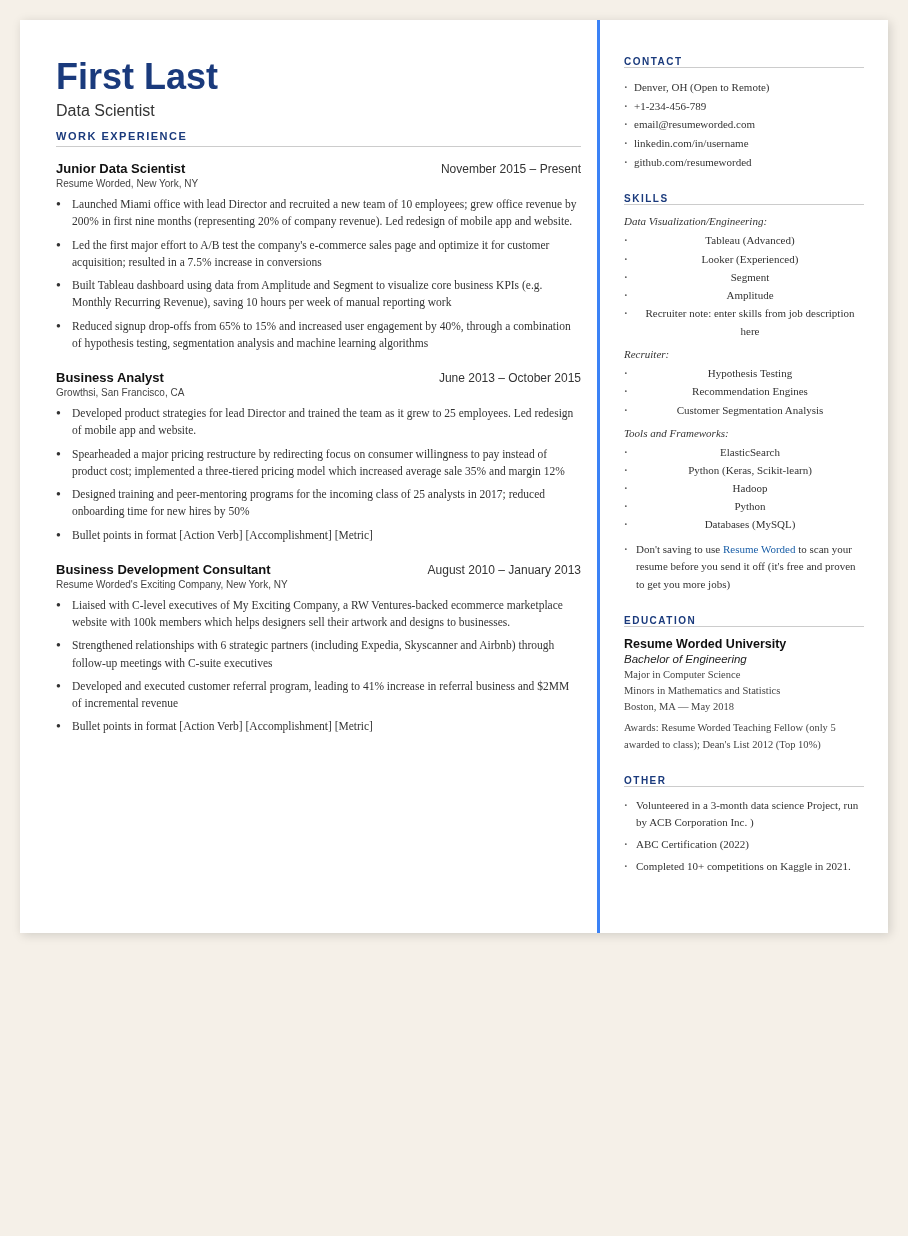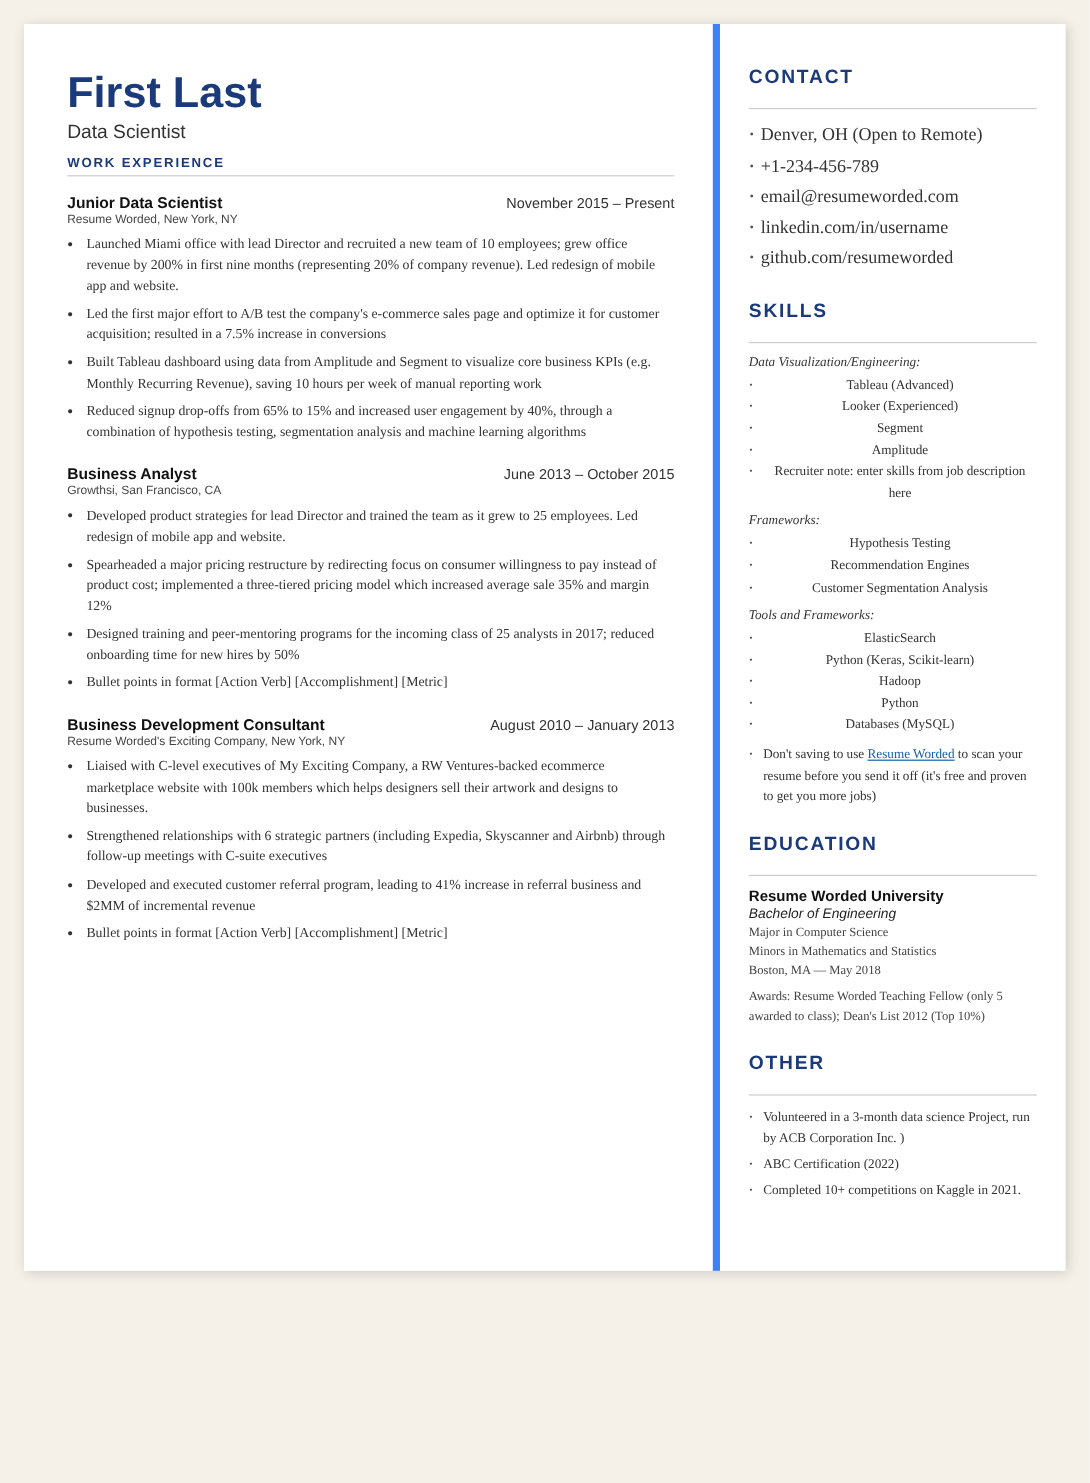--- a/index.html
+++ b/index.html
@@ -14,22 +14,22 @@
     }
     .resume-wrapper {
       width: 868px;
       background: #fff;
       display: flex;
       box-shadow: 2px 2px 10px rgba(0,0,0,0.15);
     }
     
     .left-col {
       flex: 0 0 580px;
-      padding: 36px 32px 36px 36px;
-      border-right: 6px solid #3b82f6;
+      padding: 36px 16px 36px 36px;
+      border-right: 3px solid #3b82f6;
     }
     .name {
       font-family: Arial, Helvetica, sans-serif;
       font-size: 36px;
       font-weight: 900;
       color: #1a3a7c;
       margin-bottom: 4px;
     }
     .title {
       font-family: Arial, Helvetica, sans-serif;
@@ -107,35 +107,35 @@
     
     .right-col {
       flex: 1;
       padding: 36px 24px 36px 24px;
     }
     .right-section {
       margin-bottom: 22px;
     }
     .right-section-header {
       font-family: Arial, Helvetica, sans-serif;
-      font-size: 16px;
+      font-size: 10px;
       font-weight: 700;
       color: #1a3a7c;
       letter-spacing: 1.5px;
       text-transform: uppercase;
       border-bottom: 1px solid #ccc;
-      padding-bottom: 16px;
+      padding-bottom: 0;
       margin-bottom: 10px;
     }
     .contact-list {
       list-style: none;
       padding: 0;
     }
     .contact-list li {
-      font-size: 15px;
+      font-size: 11px;
       color: #333;
       line-height: 1.7;
       padding-left: 10px;
       position: relative;
     }
     .contact-list li::before {
       content: '·';
       position: absolute;
       left: 0;
       font-weight: 700;
@@ -178,21 +178,20 @@
     }
     .resume-worded-link::before {
       content: '·';
       position: absolute;
       left: 0;
       font-weight: 700;
       color: #555;
     }
     .link-text {
       color: #1a5fa8;
-      text-decoration: underline;
     }
     .edu-school {
       font-family: Arial, Helvetica, sans-serif;
       font-size: 12.5px;
       font-weight: 700;
       color: #111;
       margin-bottom: 2px;
     }
     .edu-degree {
       font-family: Arial, Helvetica, sans-serif;
@@ -298,21 +297,21 @@
 
       <div class="skills-category-title">Data Visualization/Engineering:</div>
       <ul class="skills-list">
         <li>Tableau (Advanced)</li>
         <li>Looker (Experienced)</li>
         <li>Segment</li>
         <li>Amplitude</li>
         <li>Recruiter note: enter skills from job description here</li>
       </ul>
 
-      <div class="skills-category-title">Frameworks:</div>
+      <div class="skills-category-title">Recruiter:</div>
       <ul class="skills-list">
         <li>Hypothesis Testing</li>
         <li>Recommendation Engines</li>
         <li>Customer Segmentation Analysis</li>
       </ul>
 
       <div class="skills-category-title">Tools and Frameworks:</div>
       <ul class="skills-list">
         <li>ElasticSearch</li>
         <li>Python (Keras, Scikit-learn)</li>

